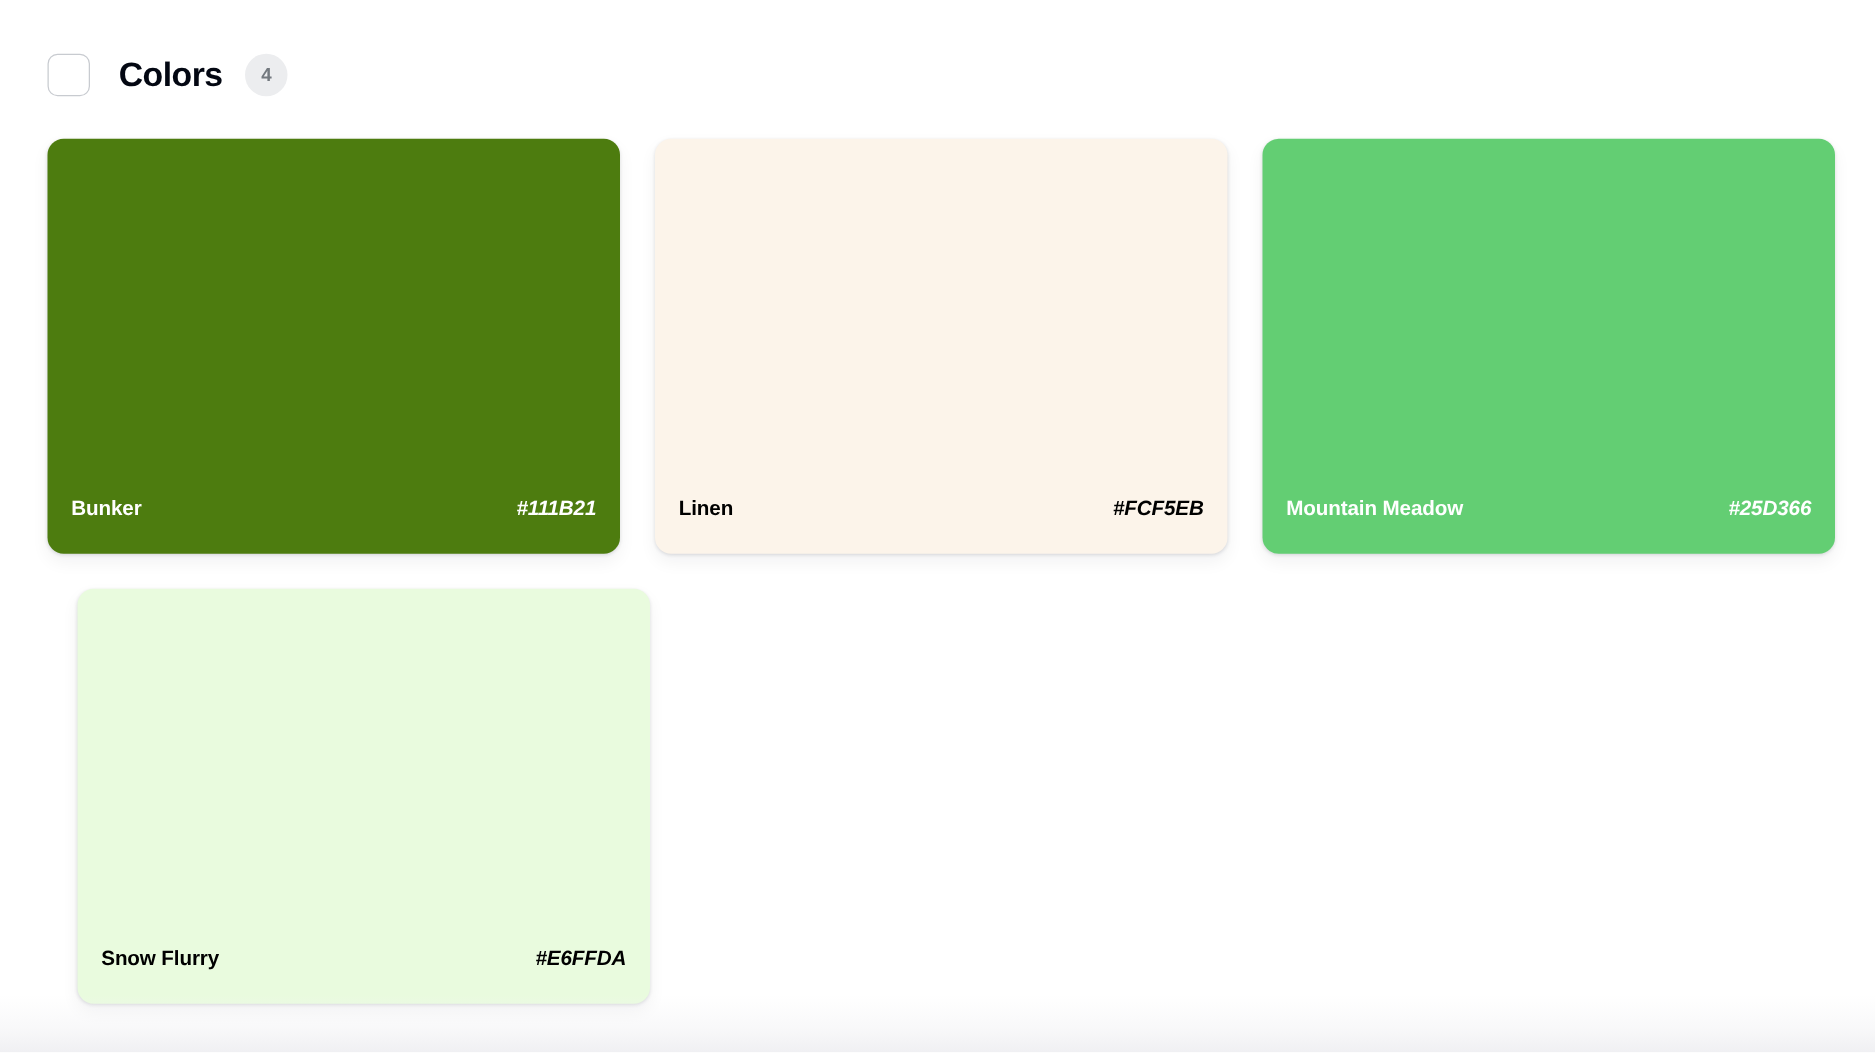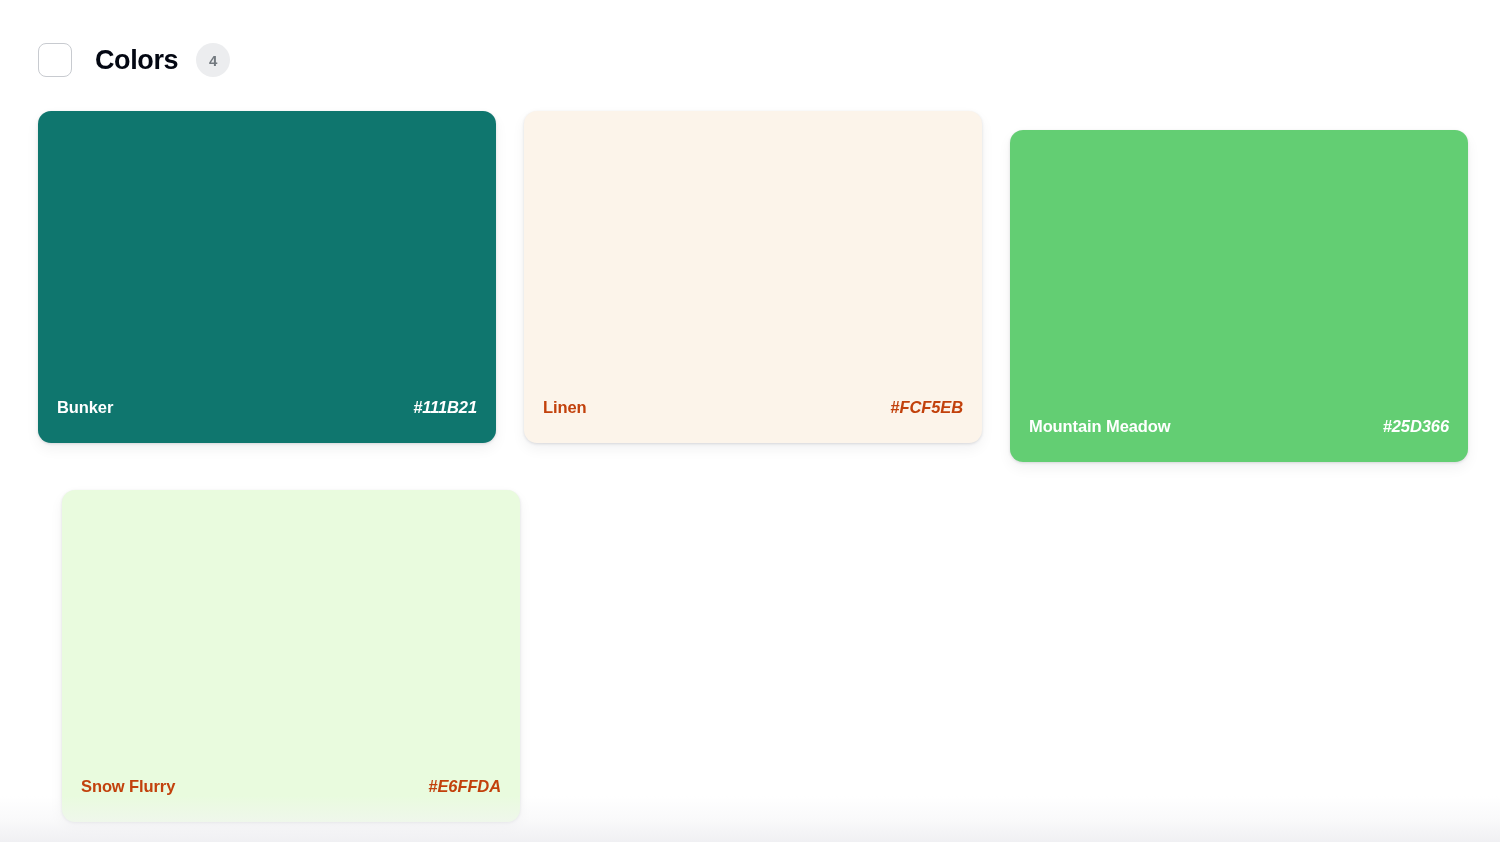--- a/index.html
+++ b/index.html
@@ -117,21 +117,21 @@
     font-weight: bold;
     letter-spacing: -0.1px;
     white-space: nowrap;
     font-style: italic;
   }
 
   
   .text-light .swatch-name,
   .text-light .swatch-hex { color: #ffffff; }
   .text-dark .swatch-name,
-  .text-dark .swatch-hex { color: #c2410c; }
+  .text-dark .swatch-hex { color: #000000; }
 
   
   .bottom-fade {
     position: absolute;
     left: 0;
     right: 0;
     bottom: 0;
     height: 46px;
     background: linear-gradient(to bottom, rgba(247,247,248,0) 0%, rgba(244,244,246,0.55) 55%, rgba(239,239,242,0.95) 100%);
     pointer-events: none;
@@ -143,33 +143,33 @@
 <div class="page">
 
   <div class="section-header">
     <div class="select-checkbox"></div>
     <div class="section-title">Colors</div>
     <div class="count-badge">4</div>
   </div>
 
   <div class="swatch-grid">
 
-  <div class="swatch-card text-light" style="background: #0f766e;">
+  <div class="swatch-card text-light" style="background: #4d7c0f;">
         <div class="swatch-footer">
           <div class="swatch-name">Bunker</div>
           <div class="swatch-hex">#111B21</div>
         </div>
       </div>
       <div class="swatch-card text-dark" style="background: rgb(252, 244, 234);">
         <div class="swatch-footer">
           <div class="swatch-name">Linen</div>
           <div class="swatch-hex">#FCF5EB</div>
         </div>
       </div>
-      <div class="swatch-card text-light" style="background: rgb(99, 206, 115); margin-top: 19px;">
+      <div class="swatch-card text-light" style="background: rgb(99, 206, 115);">
         <div class="swatch-footer">
           <div class="swatch-name">Mountain Meadow</div>
           <div class="swatch-hex">#25D366</div>
         </div>
       </div>
       <div class="swatch-card text-dark" style="background: rgb(233, 251, 222); margin-left: 24px;">
         <div class="swatch-footer">
           <div class="swatch-name">Snow Flurry</div>
           <div class="swatch-hex">#E6FFDA</div>
         </div>

